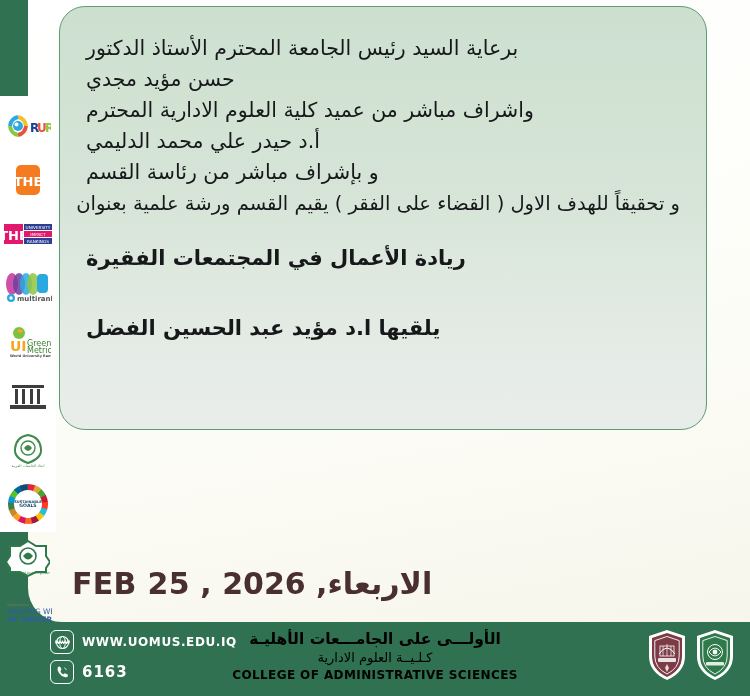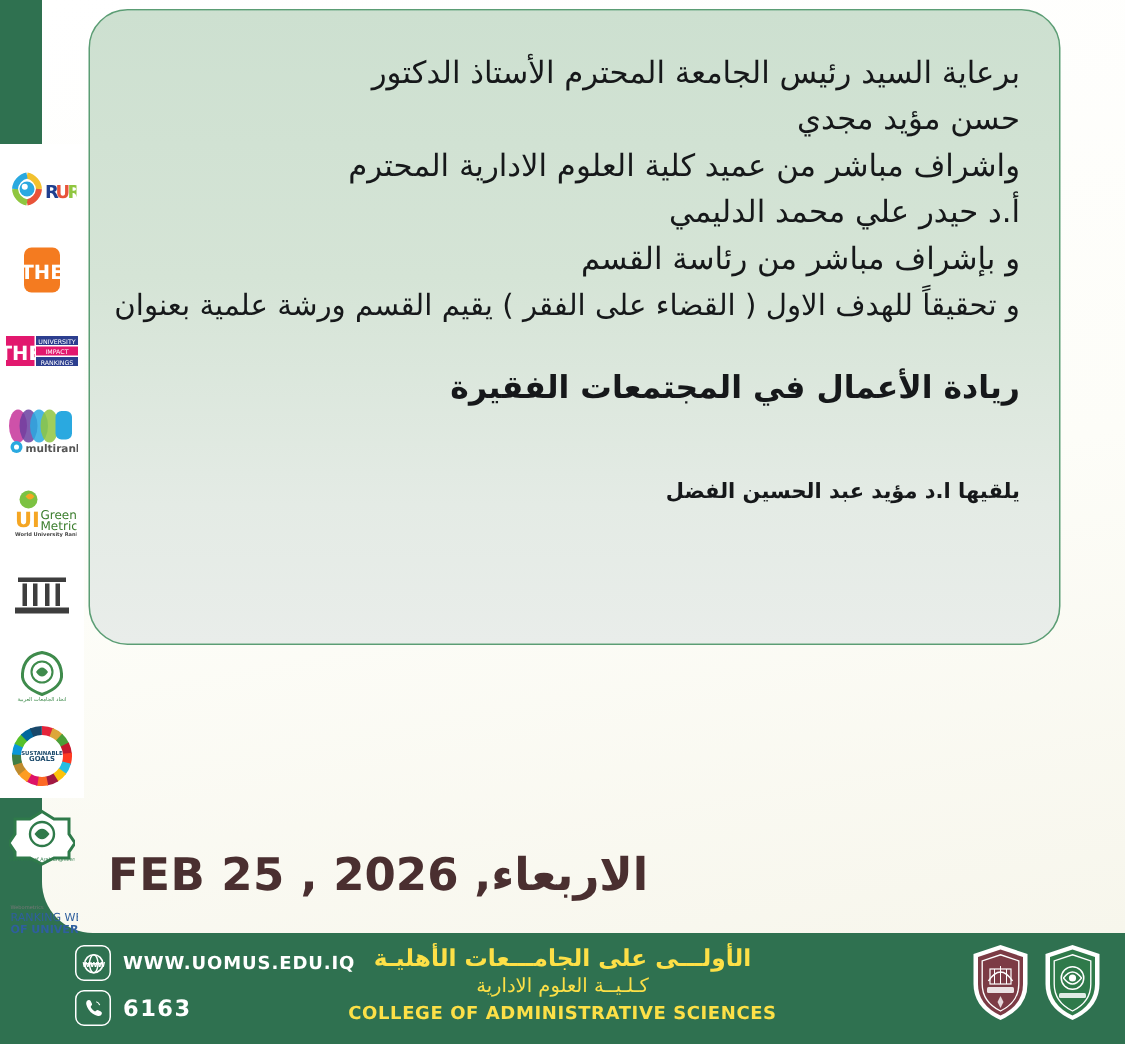--- a/index.html
+++ b/index.html
@@ -63,39 +63,39 @@
     width: 648px;
     height: 424px;
     border: 1.3px solid #5b9d74;
     border-radius: 26px;
     background: linear-gradient(180deg, #cde0d0 0%, #d5e4d6 42%, #e4ebe5 78%, #e9edea 100%);
     box-sizing: border-box;
     overflow: hidden;
   }
   .card-inner {
     direction: rtl;
-    text-align: right;
+    text-align: left;
     padding: 26px 26px 0 26px;
     color: #16181a;
   }
   .line {
     font-size: 20.5px;
     line-height: 31px;
     font-weight: 400;
     white-space: nowrap;
   }
   .line.wide { font-size: 19.5px; }
   .headline {
     font-size: 21px;
     font-weight: 700;
     margin-top: 24px;
     line-height: 30px;
   }
   .speaker {
-    font-size: 14px;
+    font-size: 21px;
     font-weight: 700;
     margin-top: 40px;
     line-height: 30px;
   }
 
   
   .date-row {
     position: absolute;
     left: 72px;
     top: 566px;
@@ -148,21 +148,21 @@
     font-family: "DejaVu Sans", "Liberation Sans", sans-serif;
   }
   .contact-text.phone { font-size: 15px; letter-spacing: 1px; }
 
   .footer-center {
     position: absolute;
     left: 0;
     right: 0;
     top: 8px;
     text-align: center;
-    color: #fde047;
+    color: #000000;
   }
   .fc-ar1 {
     direction: rtl;
     font-size: 15.5px;
     font-weight: 700;
     line-height: 19px;
     letter-spacing: 0.5px;
   }
   .fc-ar2 {
     direction: rtl;

